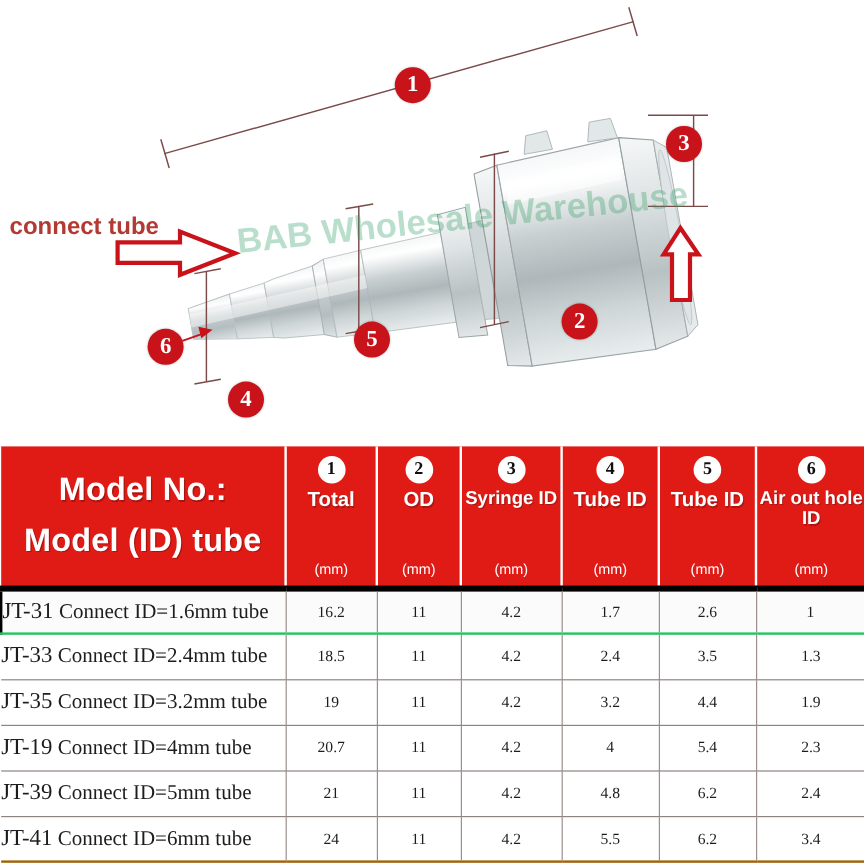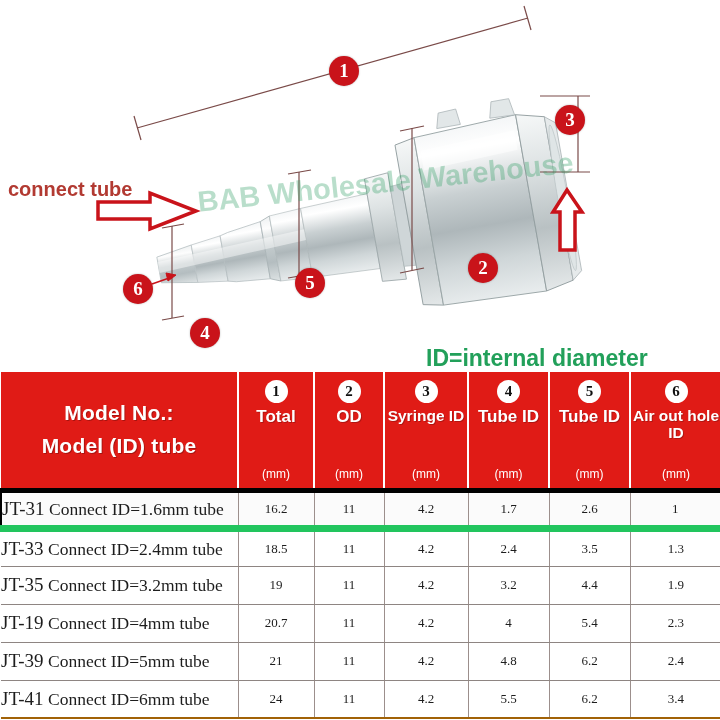--- a/index.html
+++ b/index.html
@@ -109,21 +109,21 @@
     color: #ffffff;
     border-right: 2px solid #ffffff;
     border-left: 0;
     height: 118px;
     vertical-align: middle;
     text-align: center;
   }
   thead th:last-child { border-right: 0; }
 
   .hd-model {
-    font-size: 21px;
+    font-size: 27px;
     font-weight: bold;
     line-height: 1.55;
     letter-spacing: .2px;
     text-shadow: 1px 1px 0 rgba(0,0,0,.25);
   }
   .hd-stack {
     display: flex;
     flex-direction: column;
     align-items: center;
     justify-content: flex-start;
@@ -174,21 +174,21 @@
     text-align: left;
     padding-left: 6px;
     white-space: nowrap;
     font-size: 18px;
   }
   td.model .code { font-size: 19px; }
   td.model .desc { font-size: 17.5px; }
 
   tr.highlight td {
     border-top: 5px solid #000000;
-    border-bottom: 7px solid #22c55e;
+    border-bottom: 2px solid #22c55e;
     background: #fbfbfb;
   }
   tr.highlight td.model { border-left: 2px solid #000000; }
   tr.highlight td:last-child { border-right: 2px solid #000000; }
 </style>
 </head>
 <body>
 
 <div id="page">
 
@@ -291,21 +291,20 @@
     <div class="badge" id="badge-3">3</div>
     <div class="badge" id="badge-4">4</div>
     <div class="badge" id="badge-5">5</div>
     <div class="badge" id="badge-6">6</div>
 
     <div class="anno" id="lbl-connect-tube">connect tube</div>
 
     <div class="wm" id="wm-diagram">BAB Wholesale Warehouse</div>
   </div>
 
-  <div id="lbl-id-legend">ID=internal diameter</div>
 
   <div class="wm" id="wm-table">BAB Wholesale Warehouse</div>
 
   <table id="spec-table">
     <colgroup>
       <col style="width:237px">
       <col style="width:76px">
       <col style="width:70px">
       <col style="width:84px">
       <col style="width:81px">

